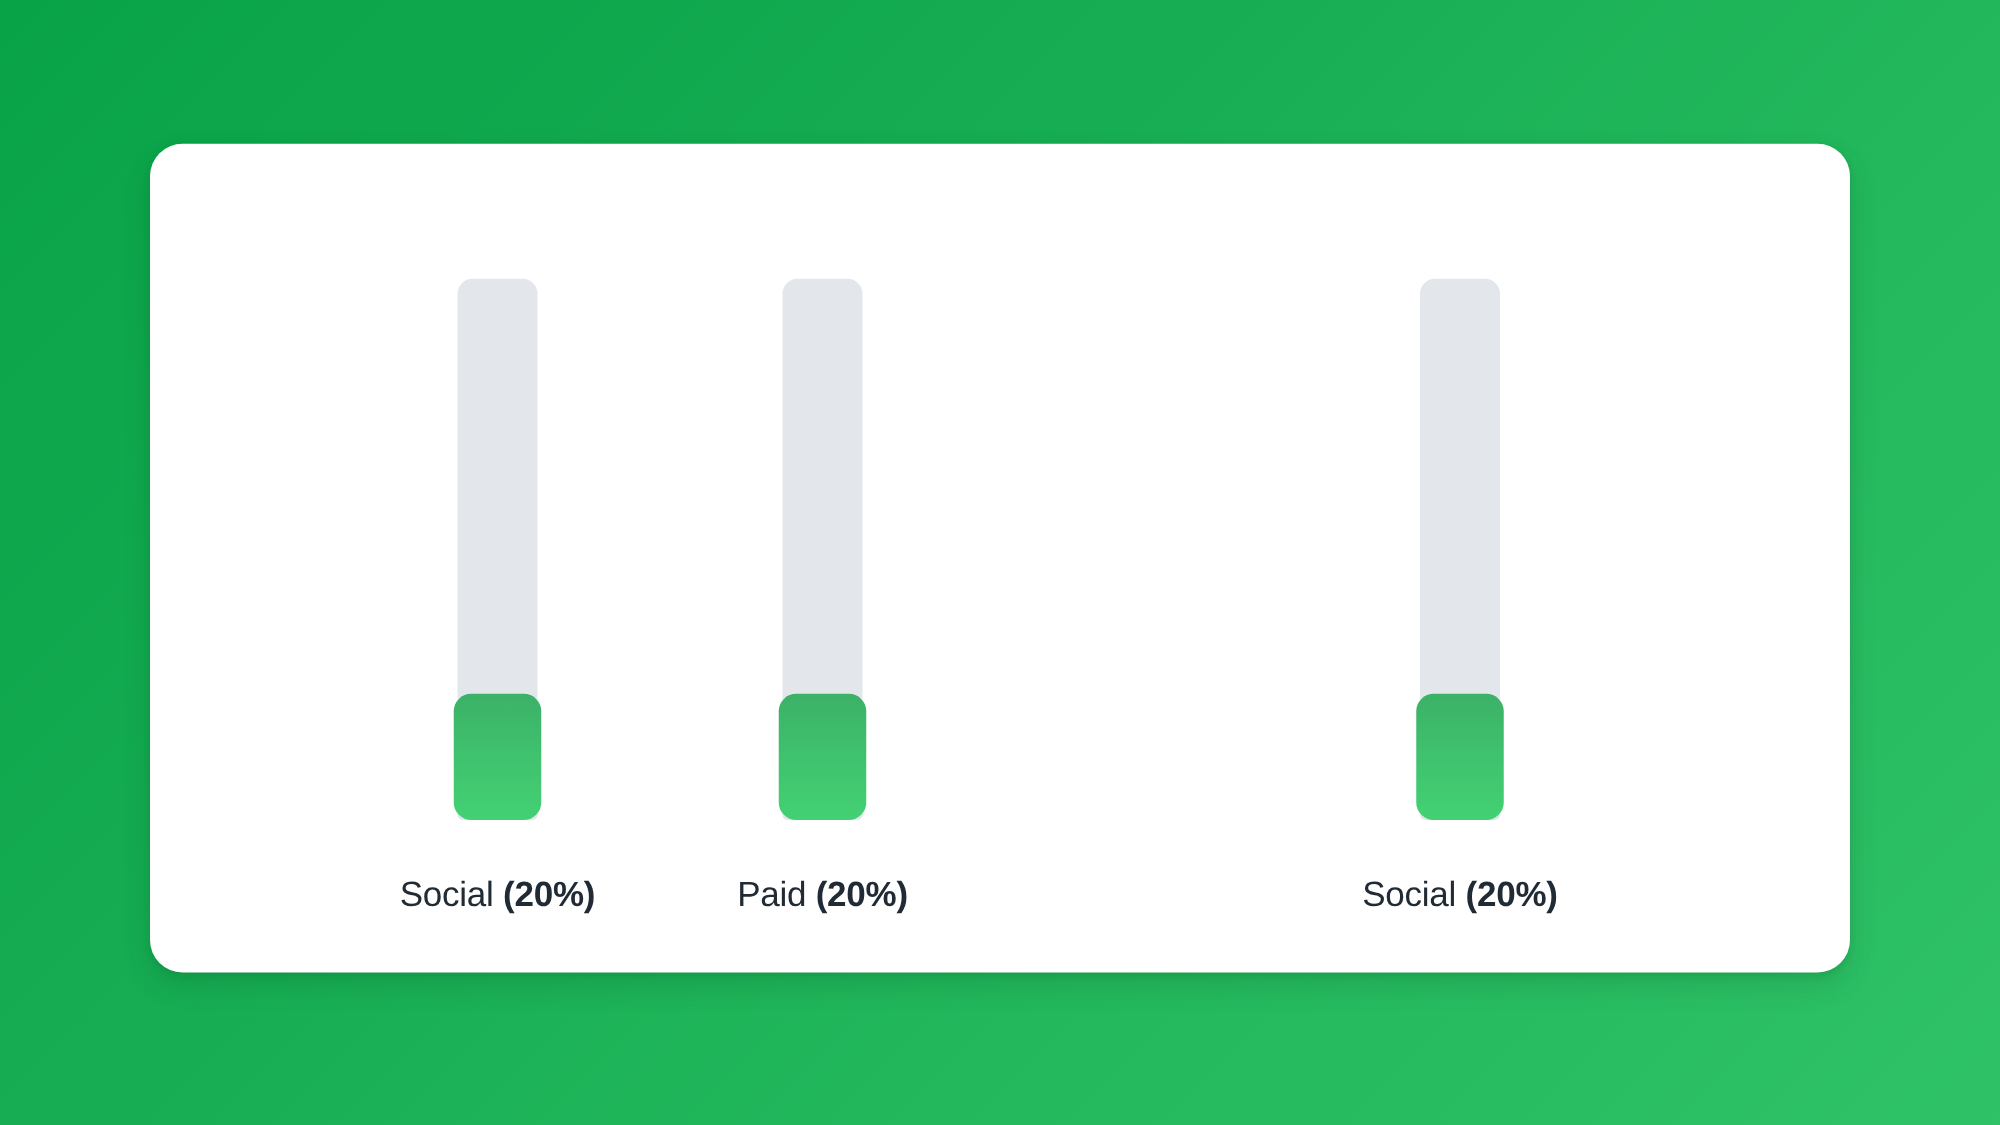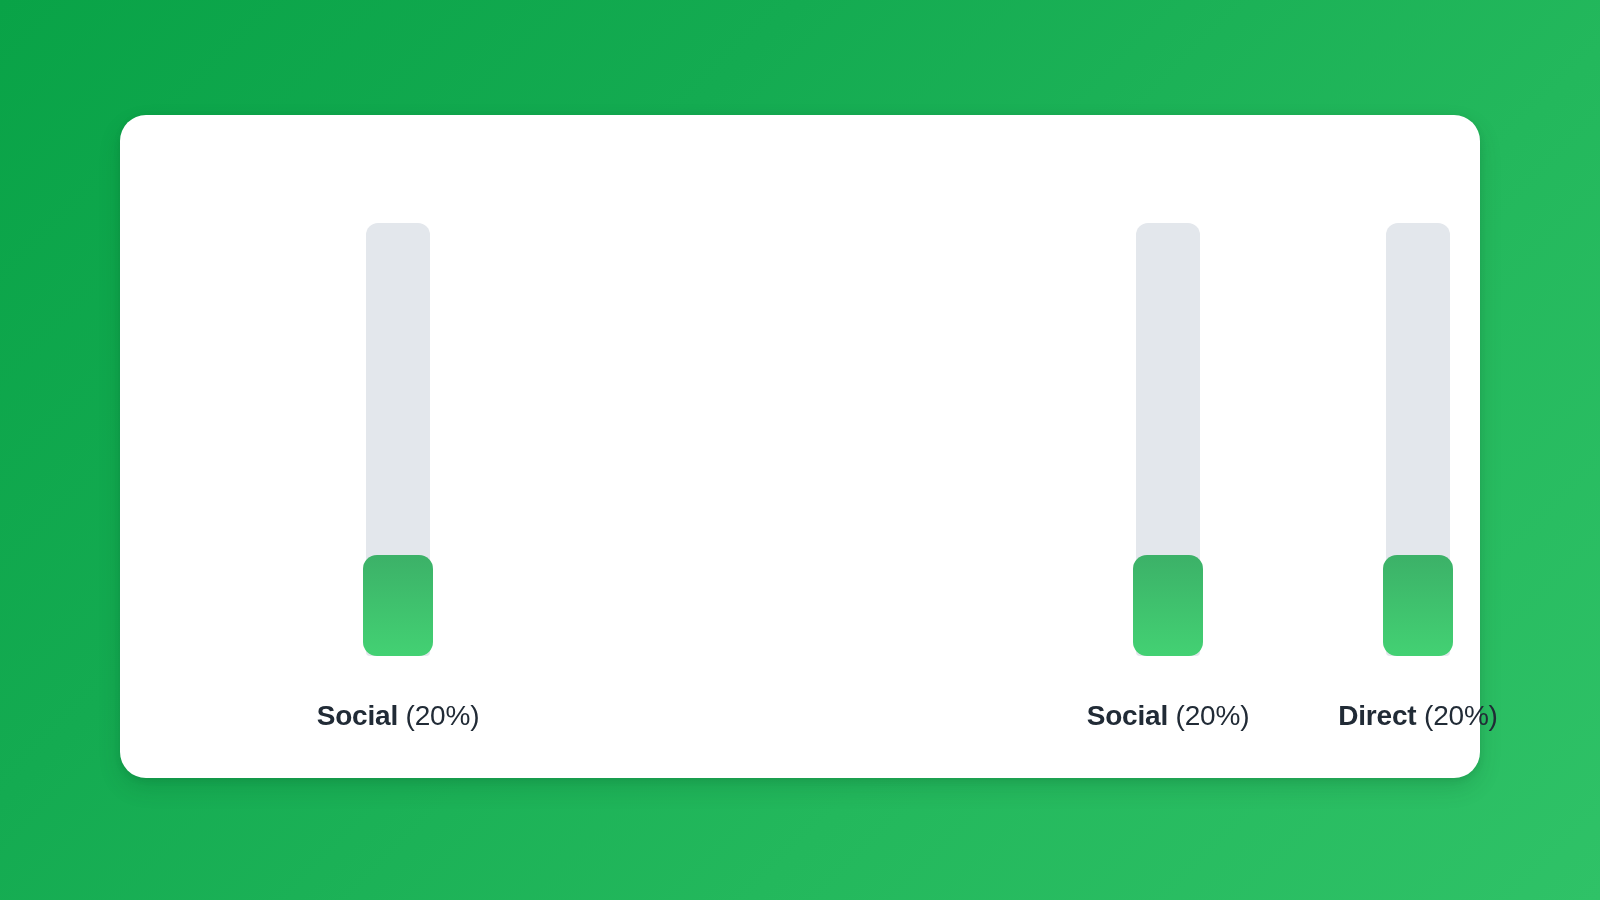--- a/index.html
+++ b/index.html
@@ -84,24 +84,24 @@
 
   .bar-label {
     margin-top: 46px;
     font-size: 28px;
     line-height: 1;
     color: #212b36;
     white-space: nowrap;
     letter-spacing: -0.2px;
   }
   .bar-label .name {
-    font-weight: 700;
+    font-weight: 400;
   }
   .bar-label .pct {
-    font-weight: 400;
+    font-weight: 700;
   }
 </style>
 </head>
 <body>
 
 <div id="stage">
 
   <div id="card">
     <div id="chart">
 
@@ -109,40 +109,40 @@
         <div class="gauge">
           <div class="track"></div>
           <div class="fill" style="height: 100.6px;"></div>
         </div>
         <div class="bar-label">
           <span class="name">Social</span>
           <span class="pct">(20%)</span>
         </div>
       </div>
 
+      <div class="bar-group" style="left:438px;">
+        <div class="gauge">
+          <div class="track"></div>
+          <div class="fill" style="height: 100.6px;"></div>
+        </div>
+        <div class="bar-label">
+          <span class="name">Paid</span>
+          <span class="pct">(20%)</span>
+        </div>
+      </div>
 
 
       <div class="bar-group" style="left:948px;">
         <div class="gauge">
           <div class="track"></div>
           <div class="fill" style="height: 100.6px;"></div>
         </div>
         <div class="bar-label">
           <span class="name">Social</span>
           <span class="pct">(20%)</span>
         </div>
       </div>
 
-      <div class="bar-group" style="left:1198px;">
-        <div class="gauge">
-          <div class="track"></div>
-          <div class="fill" style="height: 100.6px;"></div>
-        </div>
-        <div class="bar-label">
-          <span class="name">Direct</span>
-          <span class="pct">(20%)</span>
-        </div>
-      </div>
 
     </div>
   </div>
 
 </div>
 
 </body></html>

